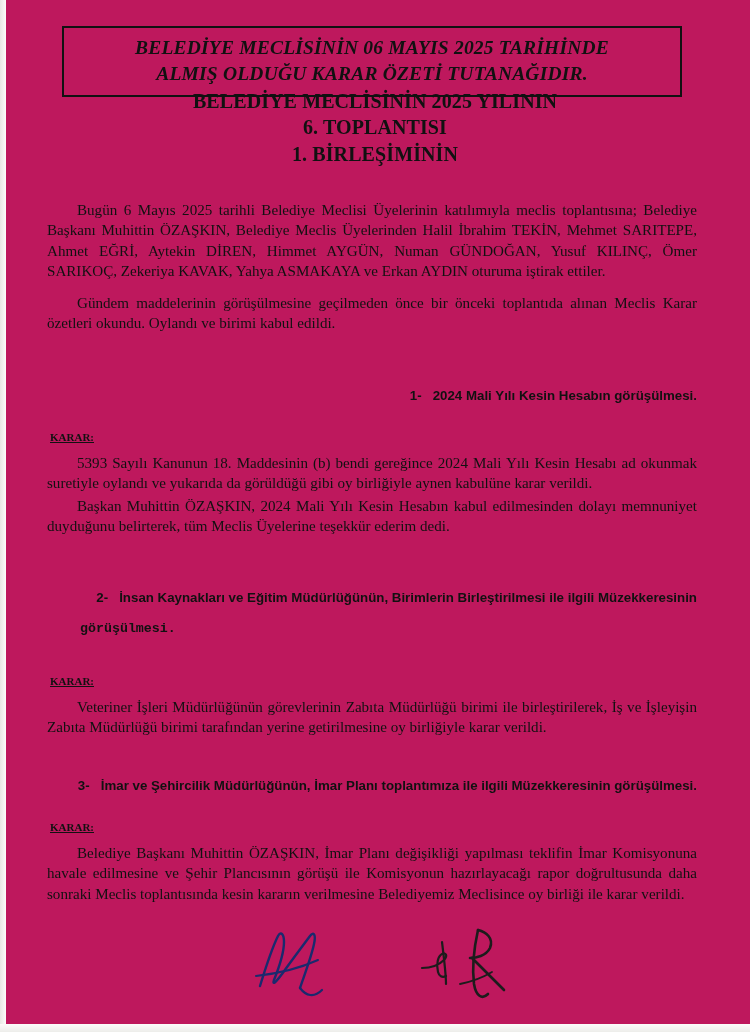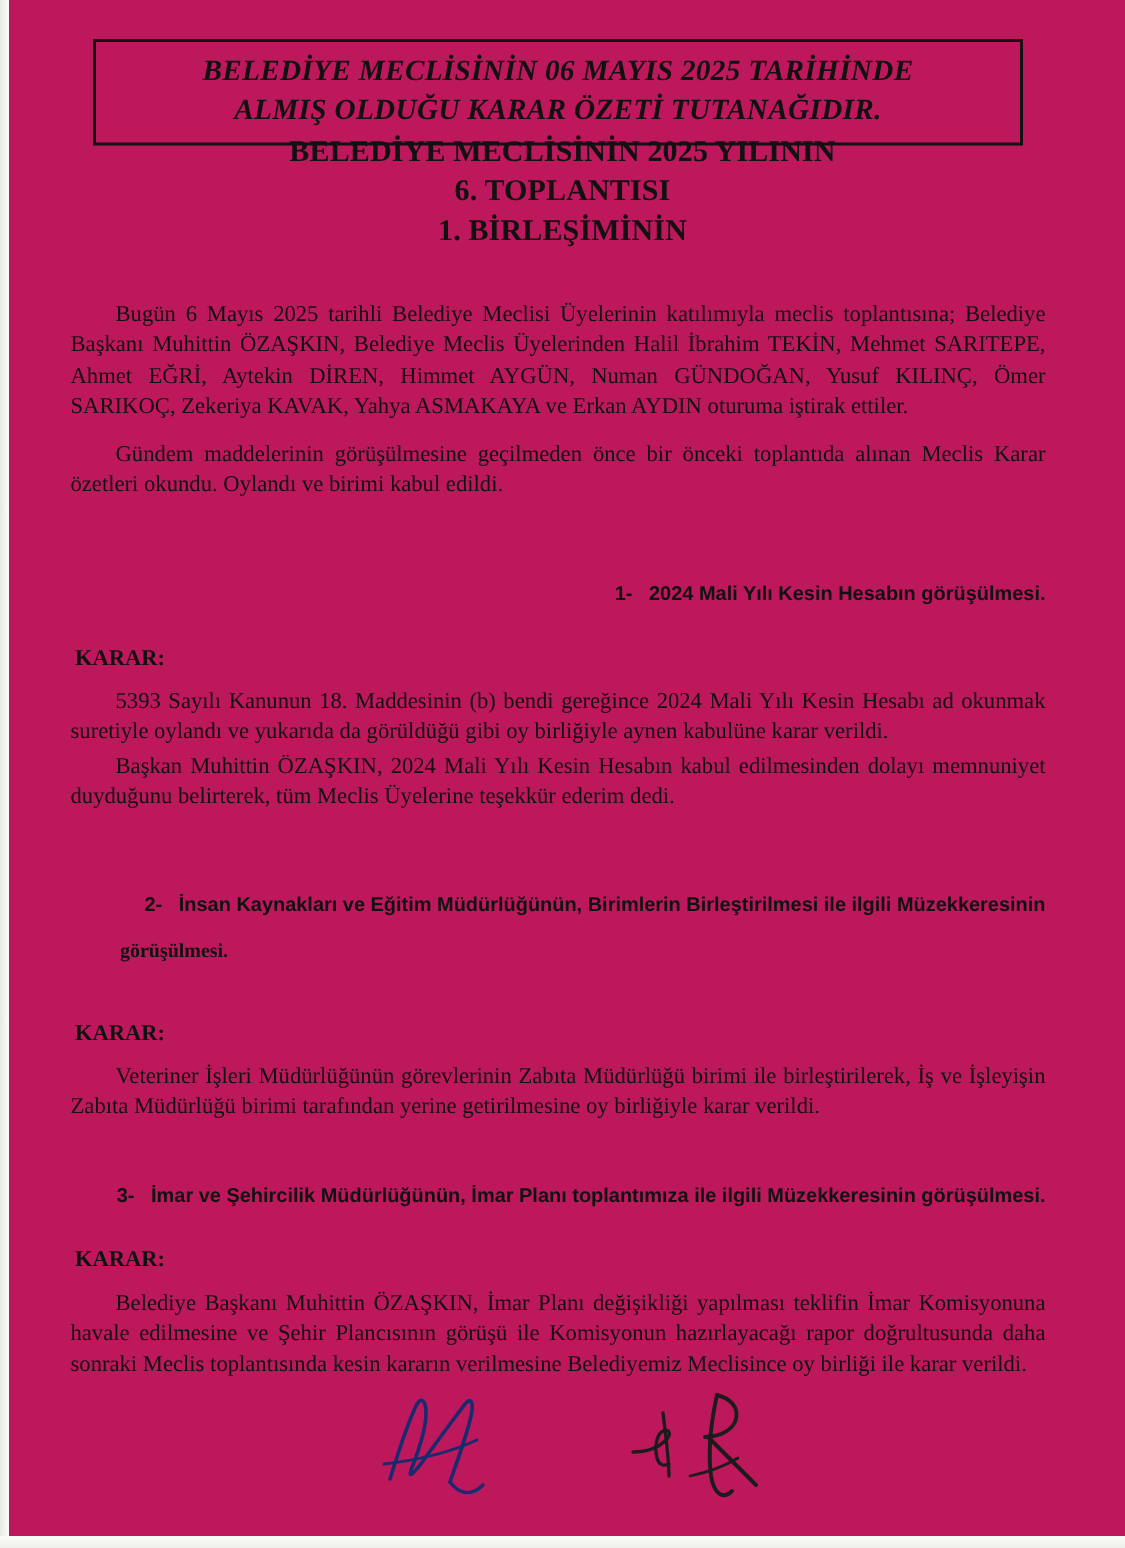--- a/index.html
+++ b/index.html
@@ -87,32 +87,33 @@
     font-weight: bold;
     font-size: 13.3px;
     line-height: 1.45;
     margin: 0 0 0 0;
     padding-left: 14px;
     text-indent: 0;
     text-align: right;
   }
   .agenda .num { display: inline; }
   .agenda-2-cont {
-    font-family: Liberation Serif, serif;
+    font-family: Liberation Mono, monospace;
     font-weight: bold;
     font-size: 13.3px;
     padding-left: 33px;
   }
   .agenda-3 { padding-left: 30px; }
 
   
   .karar {
     font-family: "Liberation Serif", serif;
     font-weight: bold;
-    font-size: 15px;
+    font-size: 11px;
+    text-decoration: underline;
     padding-left: 3px;
     margin: 0;
   }
 
   
   .sig-area {
     position: absolute;
     left: 0;
     top: 930px;
     width: 750px;

